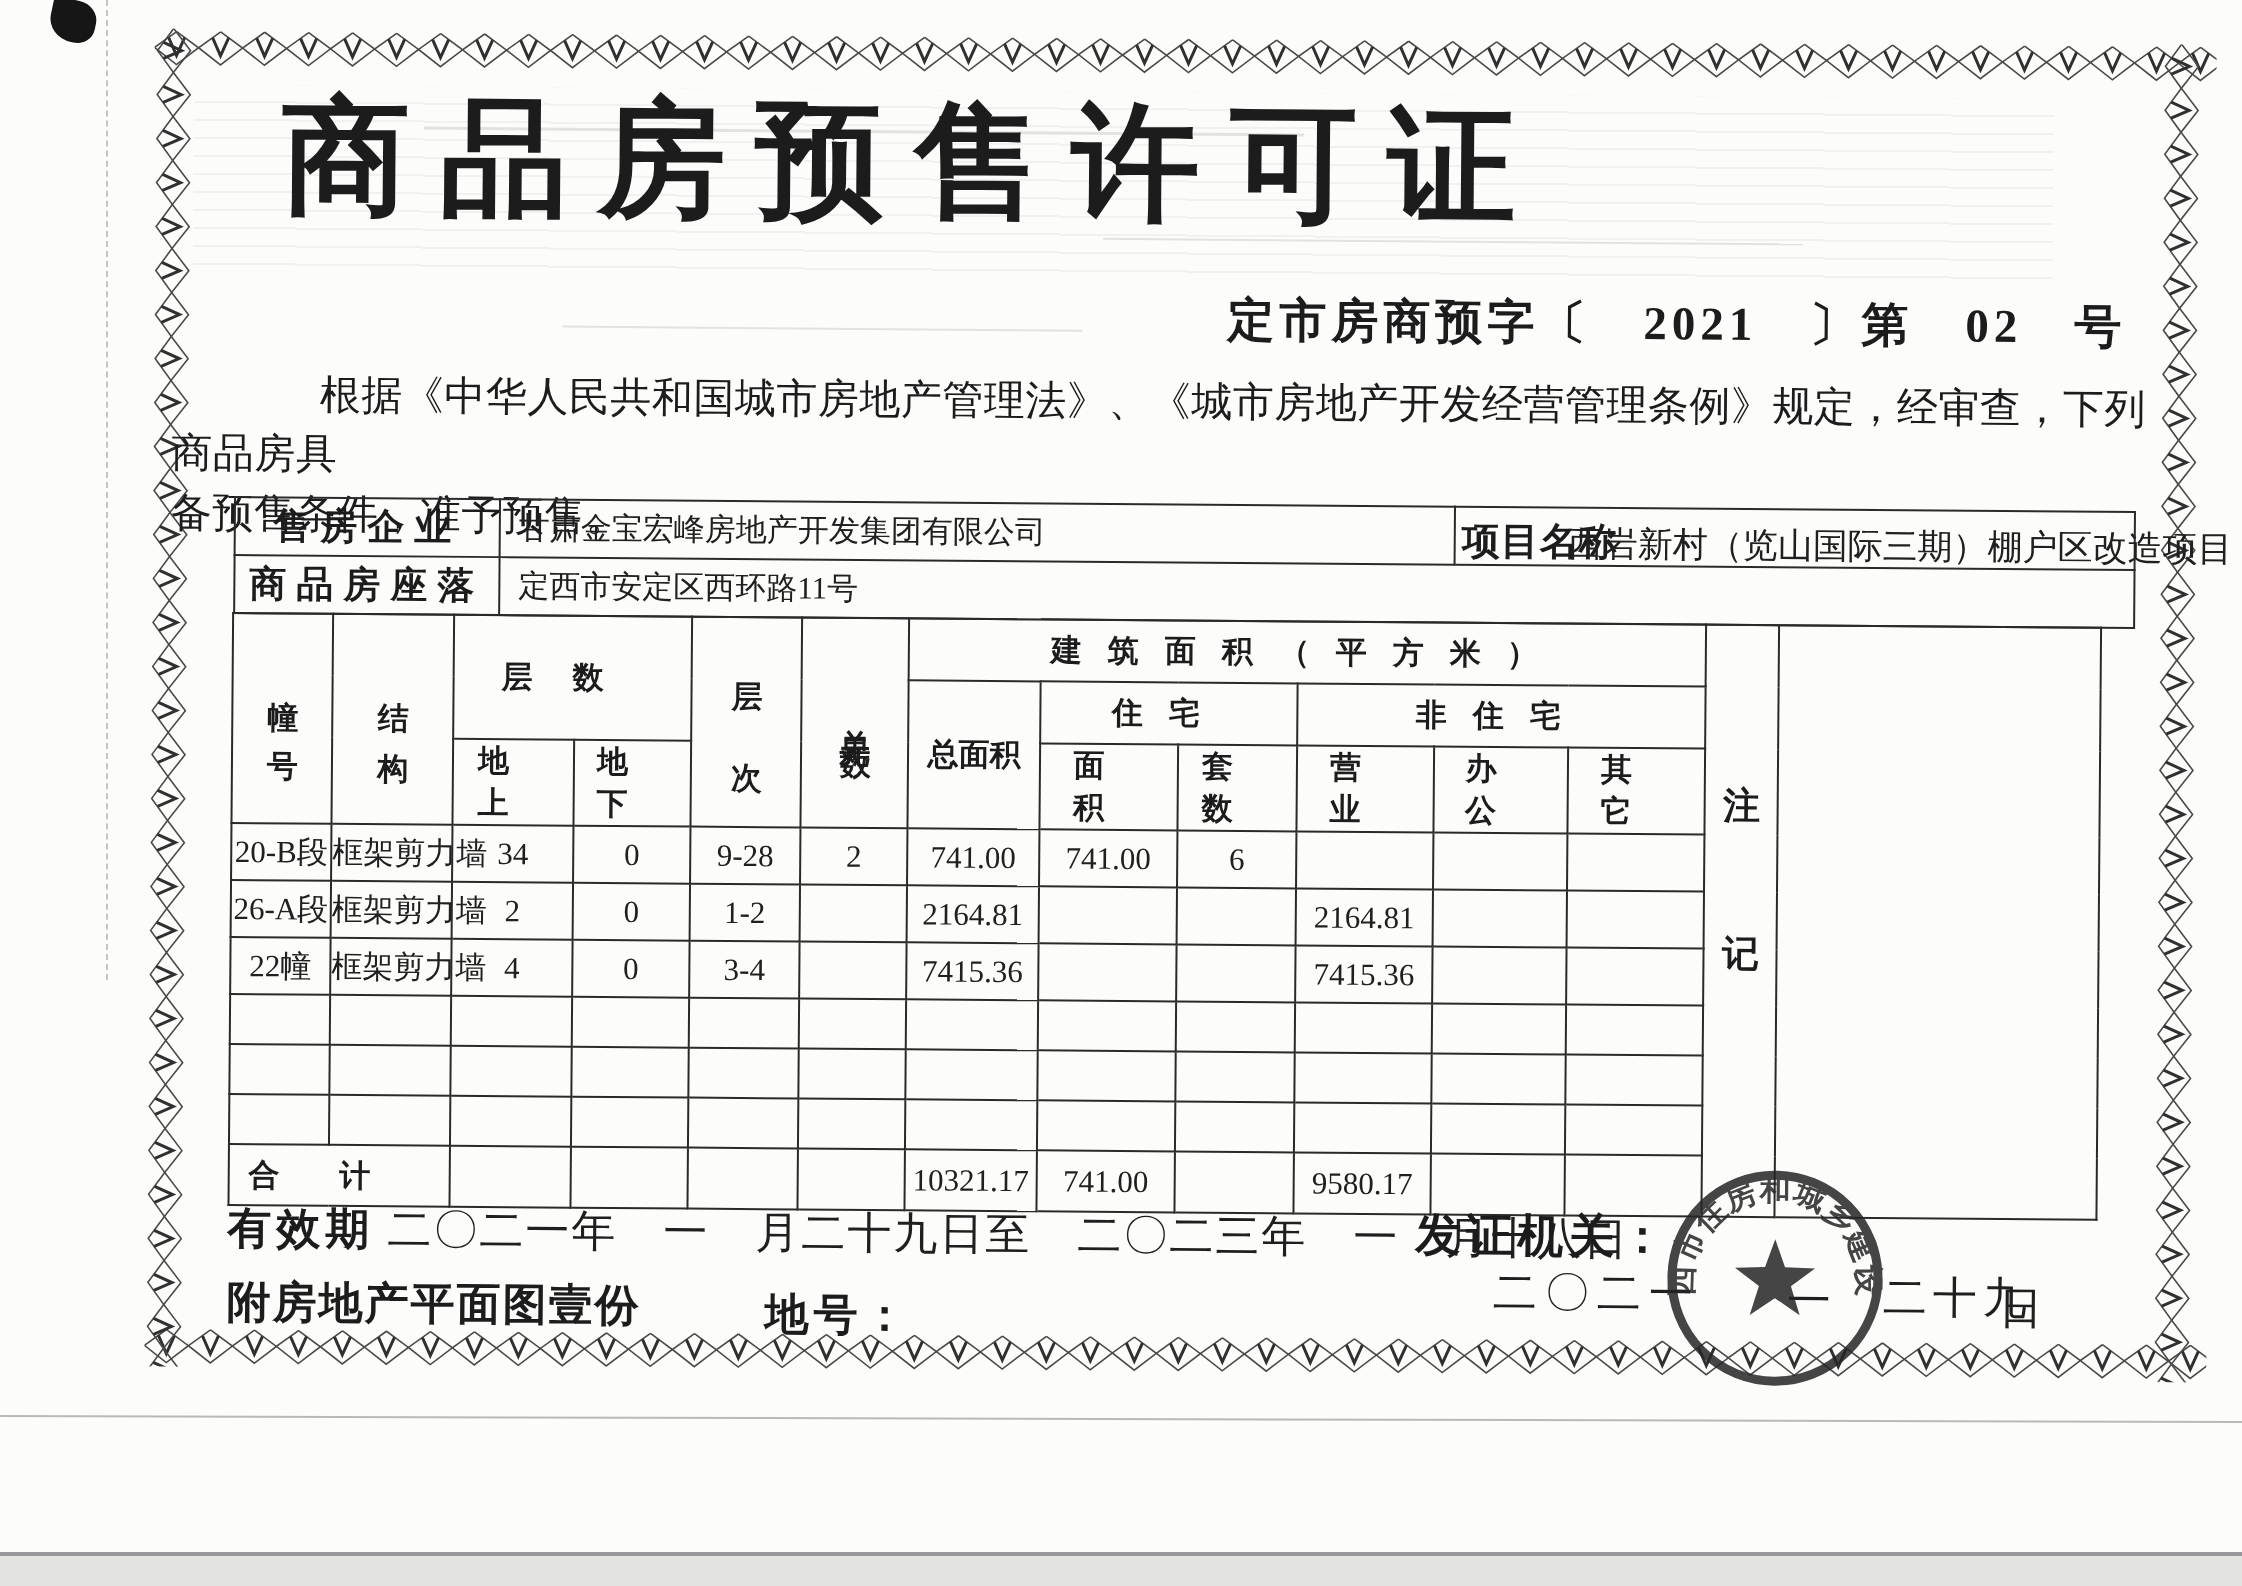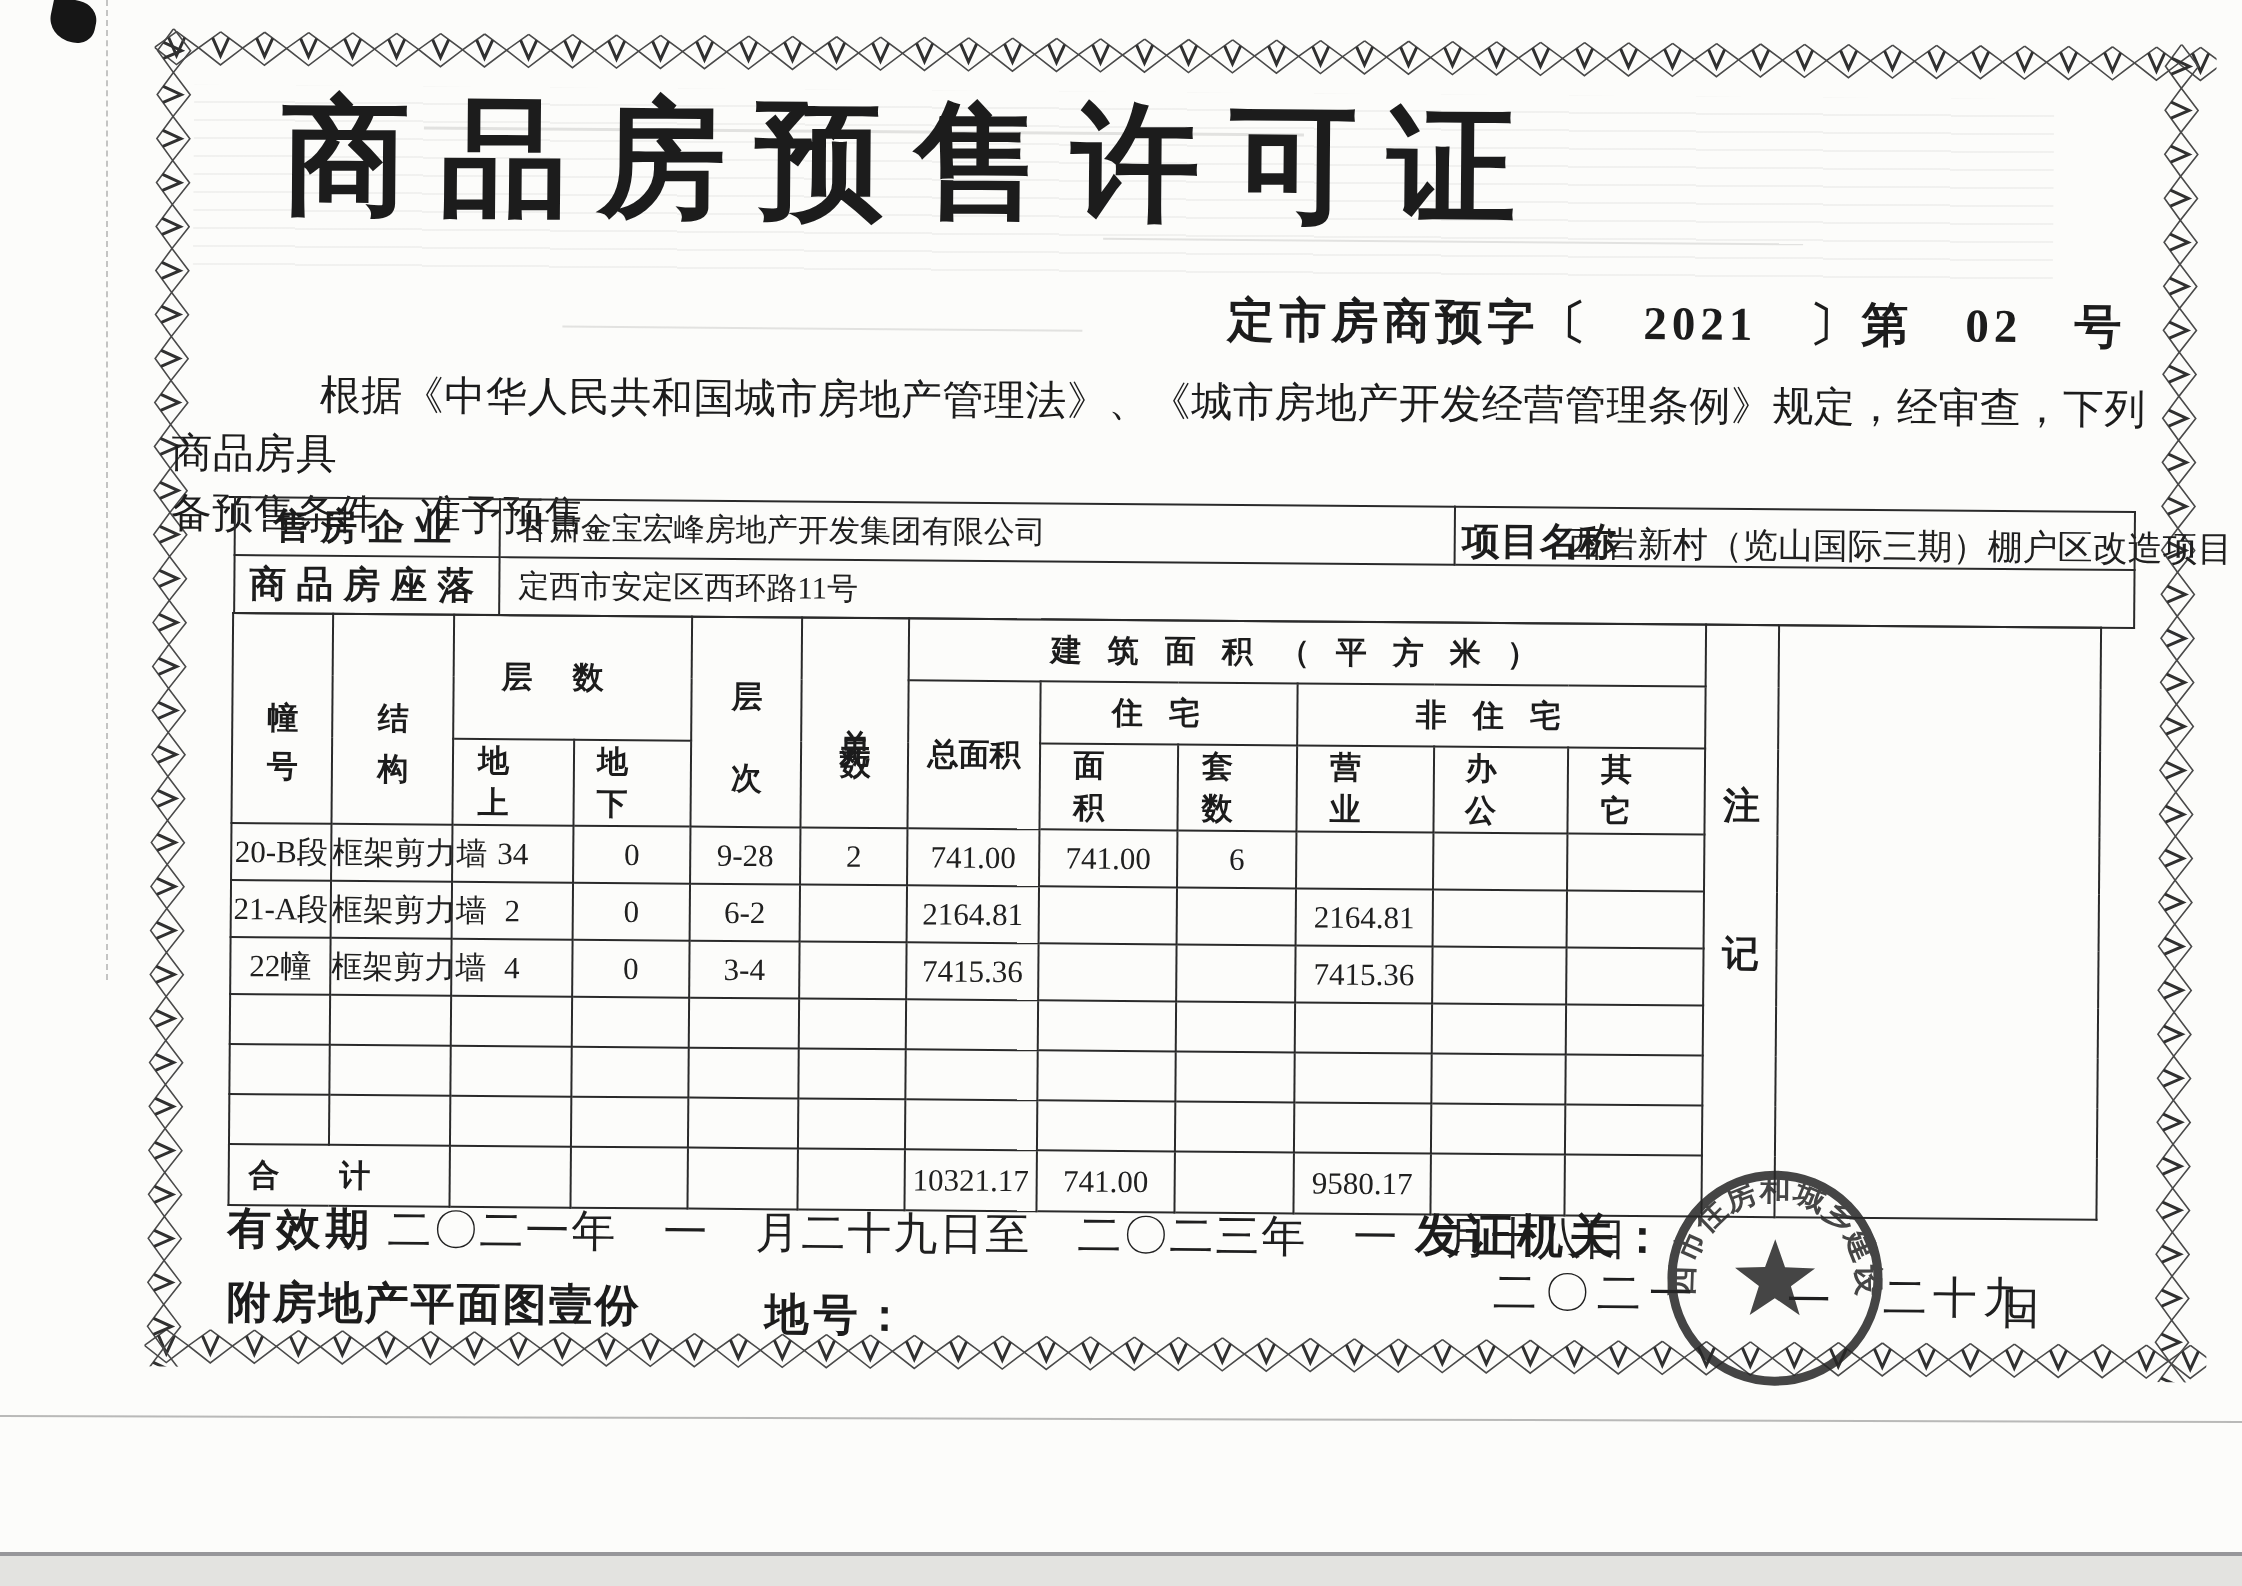--- a/index.html
+++ b/index.html
@@ -472,25 +472,25 @@
             <td class="val">9-28</td>
             <td class="val">2</td>
             <td class="val">741.00</td>
             <td class="val">741.00</td>
             <td class="val">6</td>
             <td class="val"></td>
             <td class="val"></td>
             <td class="val"></td>
           </tr>
           <tr style="height: 57px;">
-            <td class="val">21-A段</td>
+            <td class="val">26-A段</td>
             <td class="val">框架剪力墙</td>
             <td class="val">2</td>
             <td class="val">0</td>
-            <td class="val">6-2</td>
+            <td class="val">1-2</td>
             <td class="val"></td>
             <td class="val">2164.81</td>
             <td class="val"></td>
             <td class="val"></td>
             <td class="val">2164.81</td>
             <td class="val"></td>
             <td class="val"></td>
           </tr>
           <tr style="height: 57px;">
             <td class="val">22幢</td>

